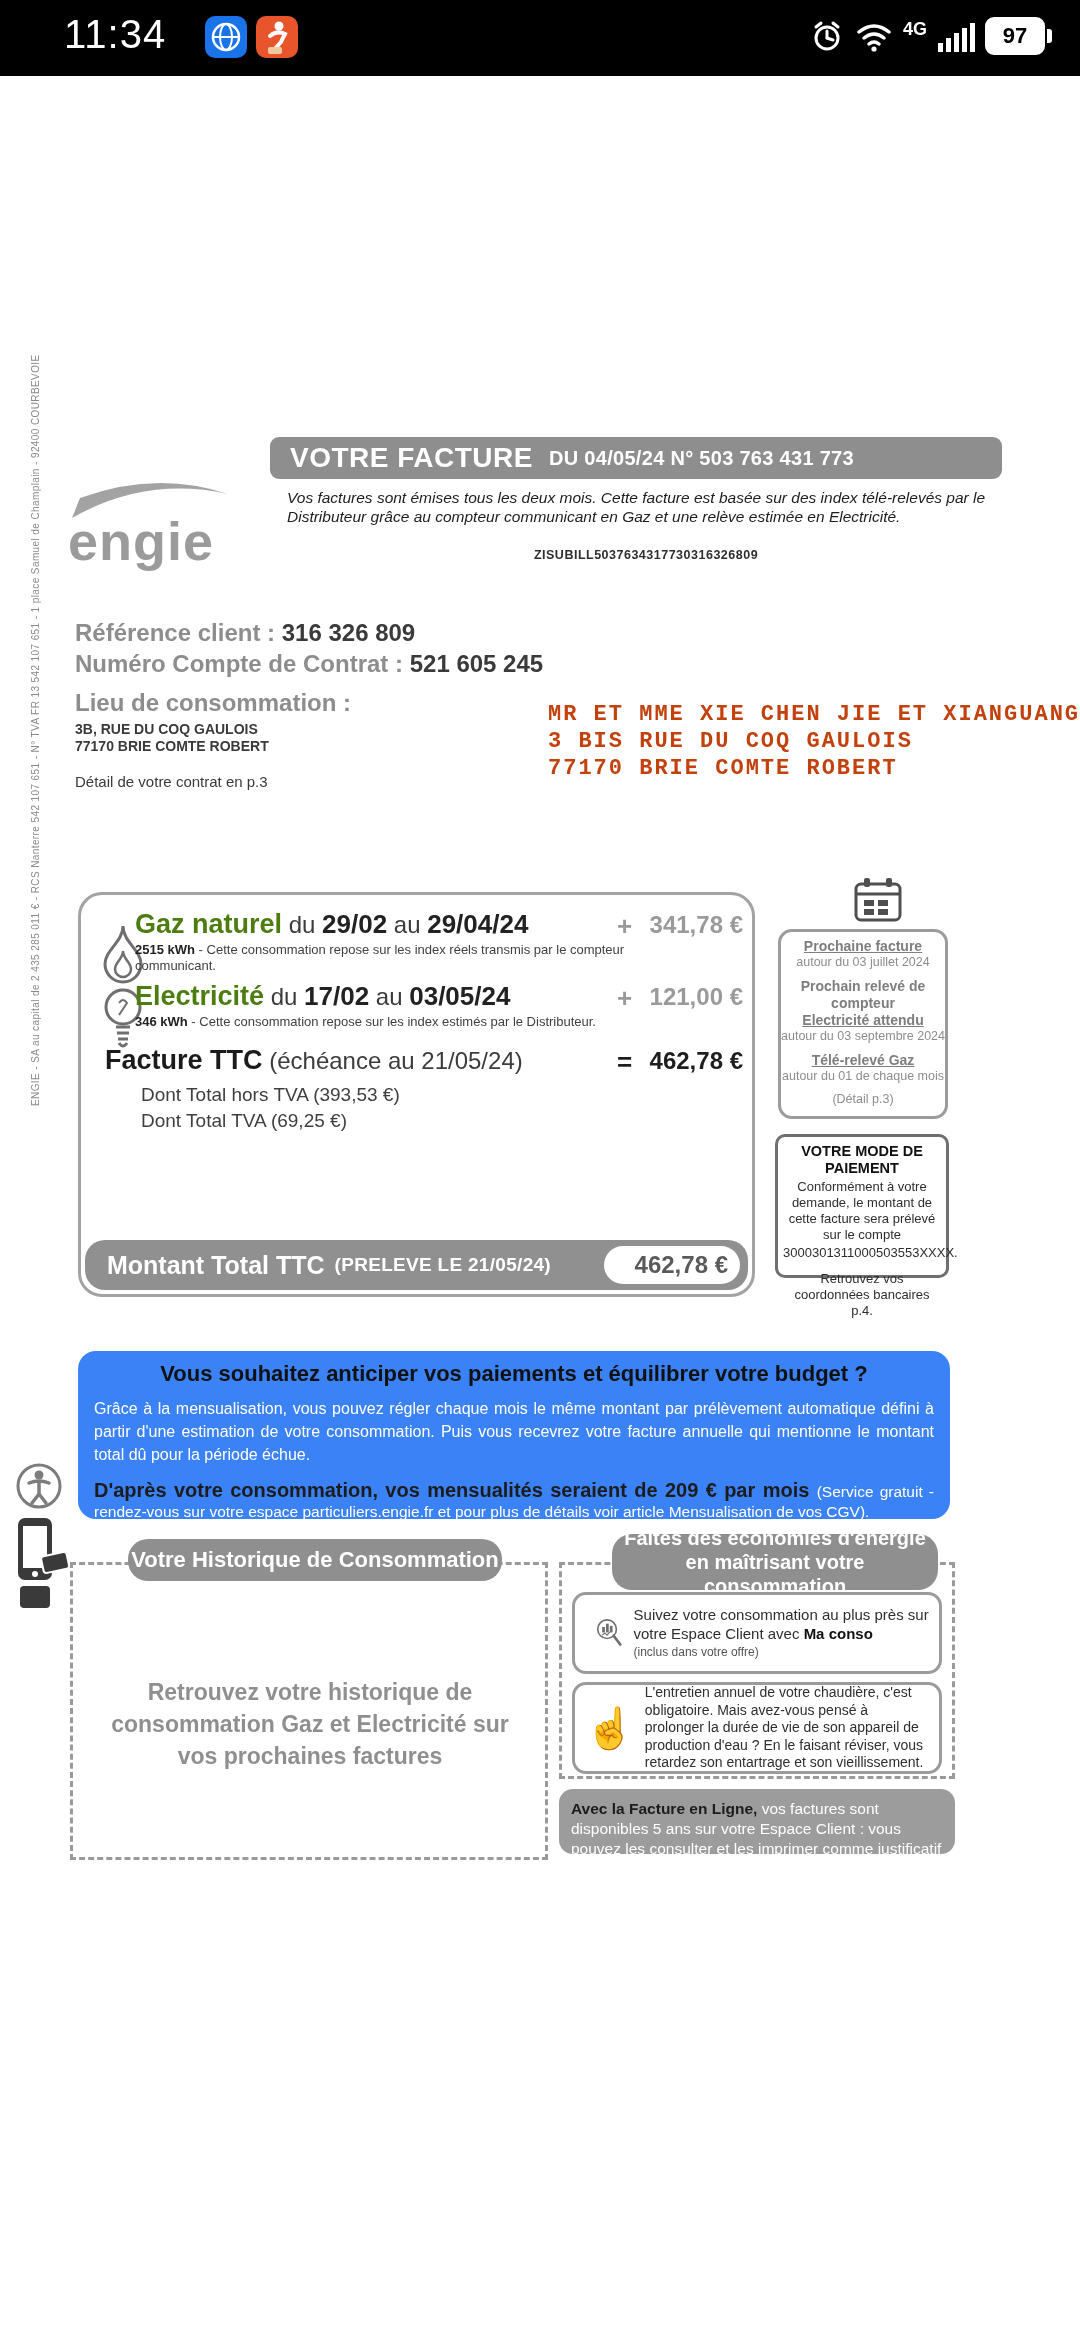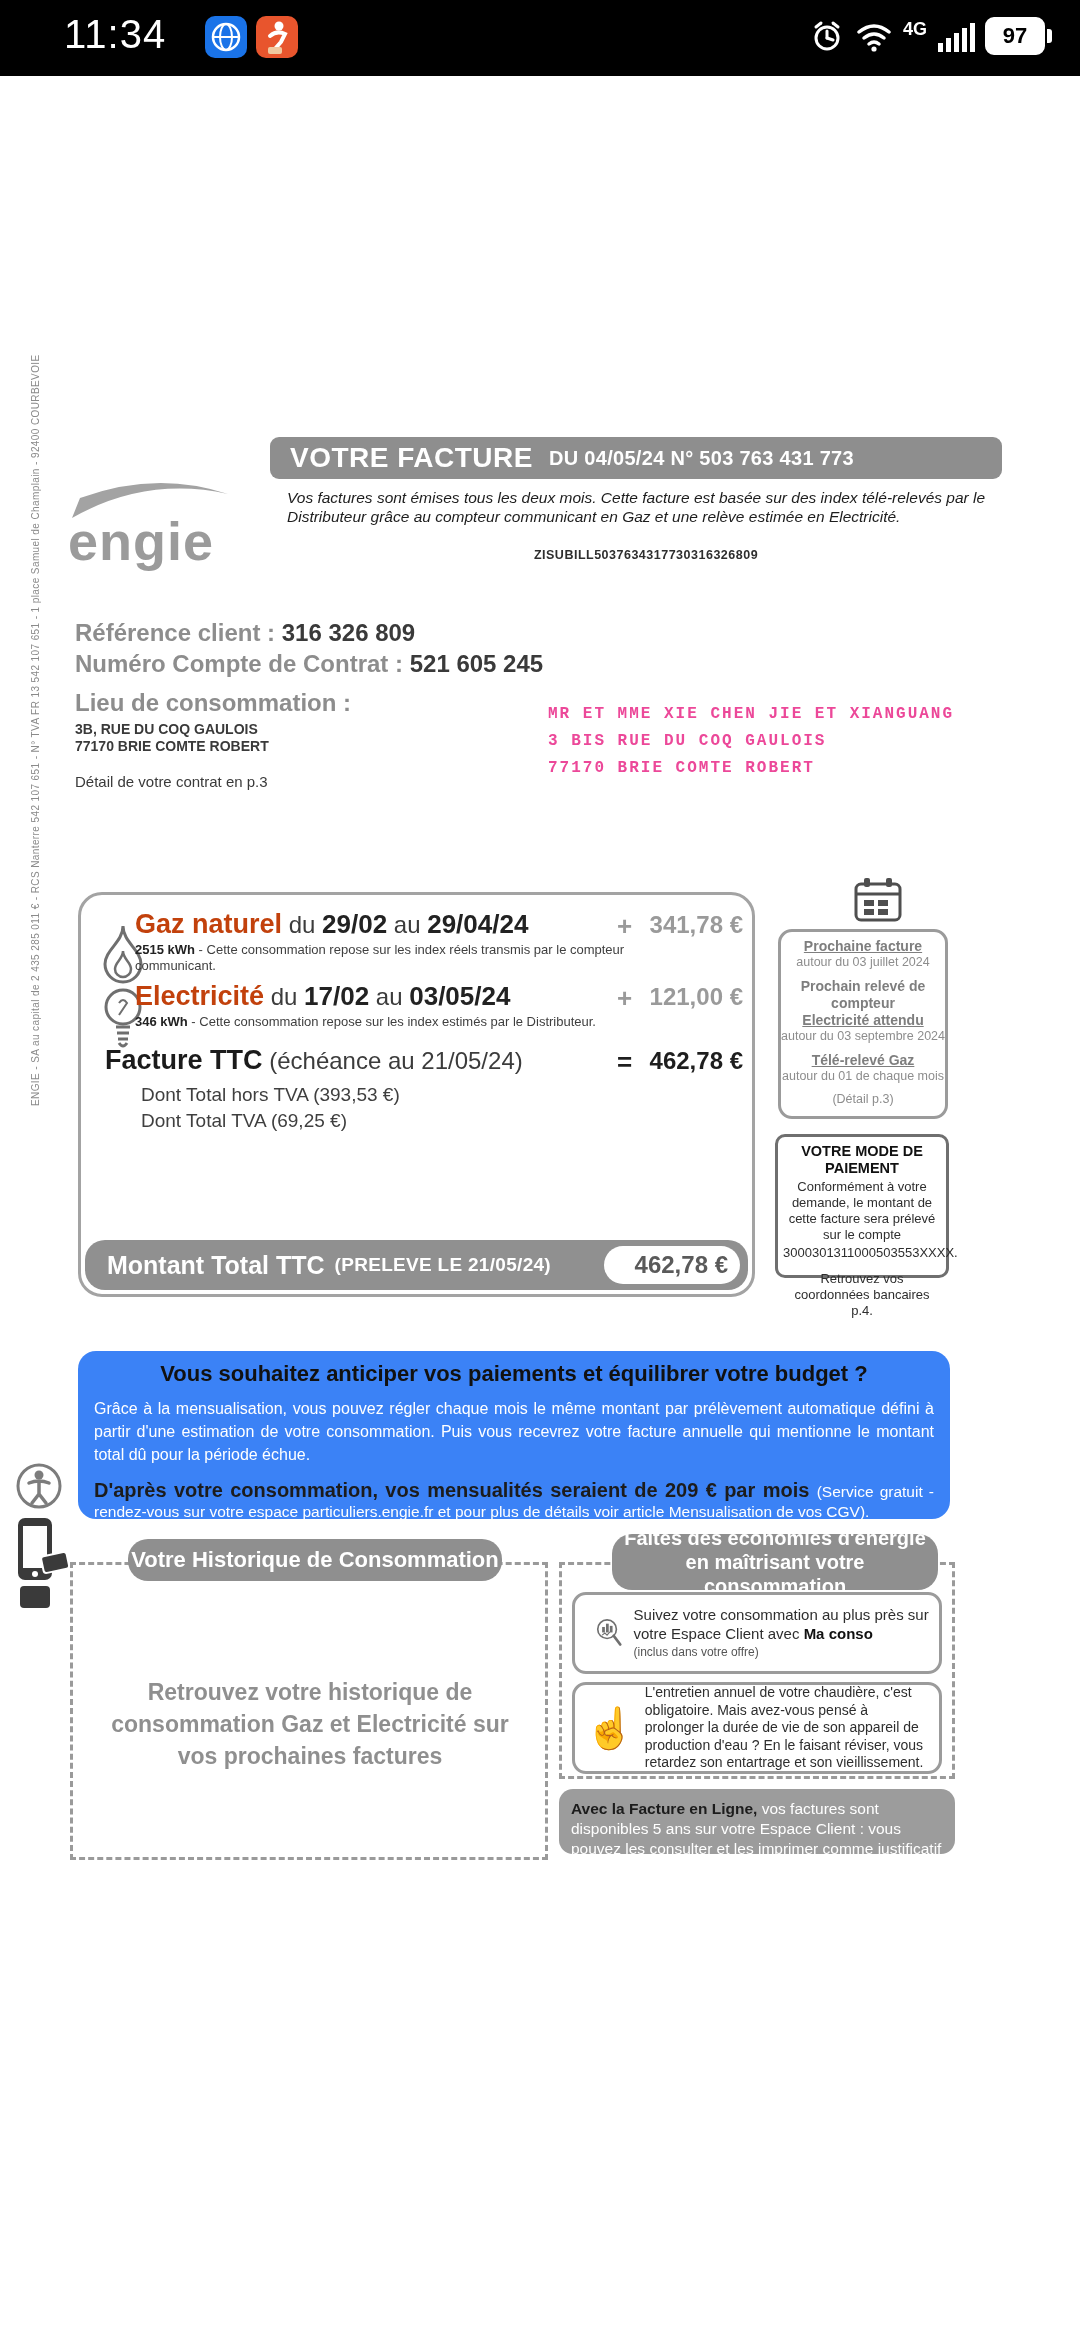--- a/index.html
+++ b/index.html
@@ -20,24 +20,24 @@
   .banner .t1{font-size:28px;font-weight:bold;letter-spacing:.5px;}
   .banner .t2{font-size:20px;font-weight:bold;margin-left:16px;letter-spacing:.3px;}
   .desc{position:absolute;left:287px;top:412px;width:718px;font-size:15.5px;line-height:19px;font-style:italic;font-weight:500;color:#1d1d1d;}
   .zisu{position:absolute;left:287px;top:472px;width:718px;text-align:center;font-size:12.5px;font-weight:bold;color:#2e2e2e;letter-spacing:.5px;}
   .clientblock{position:absolute;left:75px;top:541px;}
   .cl-line{font-size:24px;font-weight:bold;line-height:31px;color:#8d8d8d;}
   .cl-line b{color:#3a3a3a;}
   .lieu{font-size:24px;font-weight:bold;color:#8d8d8d;margin-top:10px;}
   .addr{font-size:14px;font-weight:bold;color:#3a3a3a;line-height:17px;margin-top:4px;}
   .contractdetail{font-size:15px;color:#3a3a3a;margin-top:18px;}
-  .recipient{position:absolute;left:548px;top:625px;font-family:"Liberation Mono","DejaVu Sans Mono",monospace;font-weight:bold;font-size:16px;color:#ec4899;line-height:27px;letter-spacing:2px;white-space:nowrap;}
+  .recipient{position:absolute;left:548px;top:625px;font-family:"Liberation Mono","DejaVu Sans Mono",monospace;font-weight:bold;font-size:22px;color:#c2410c;line-height:27px;letter-spacing:2px;white-space:nowrap;}
   
   .invbox{position:absolute;left:78px;top:816px;width:677px;height:405px;border:3px solid #a3a3a3;border-radius:24px;box-sizing:border-box;}
-  .gtitle{color:#c2410c;font-size:27px;font-weight:bold;}
+  .gtitle{color:#4d7c0f;font-size:27px;font-weight:bold;}
   .gdates{color:#3c3c3c;font-size:24px;font-weight:normal;}
   .gdates b{color:#222;font-size:26px;}
   .subtxt{font-size:13px;color:#3f3f3f;line-height:16px;width:490px;margin-top:2px;}
   .subtxt b{color:#222;}
   .plus{position:absolute;color:#9a9a9a;font-size:26px;font-weight:bold;}
   .amt{position:absolute;width:130px;text-align:right;color:#9a9a9a;font-size:24px;font-weight:bold;}
   .amt.dark,.plus.dark{color:#1e1e1e;}
   .dont{font-size:19px;color:#3f3f3f;line-height:26px;}
   .totalbar{position:absolute;left:4px;right:4px;bottom:4px;height:50px;background:#909090;border-radius:20px;display:flex;align-items:center;color:#fff;padding-left:22px;box-sizing:border-box;}
   .totalbar .l1{font-size:25px;font-weight:bold;}

